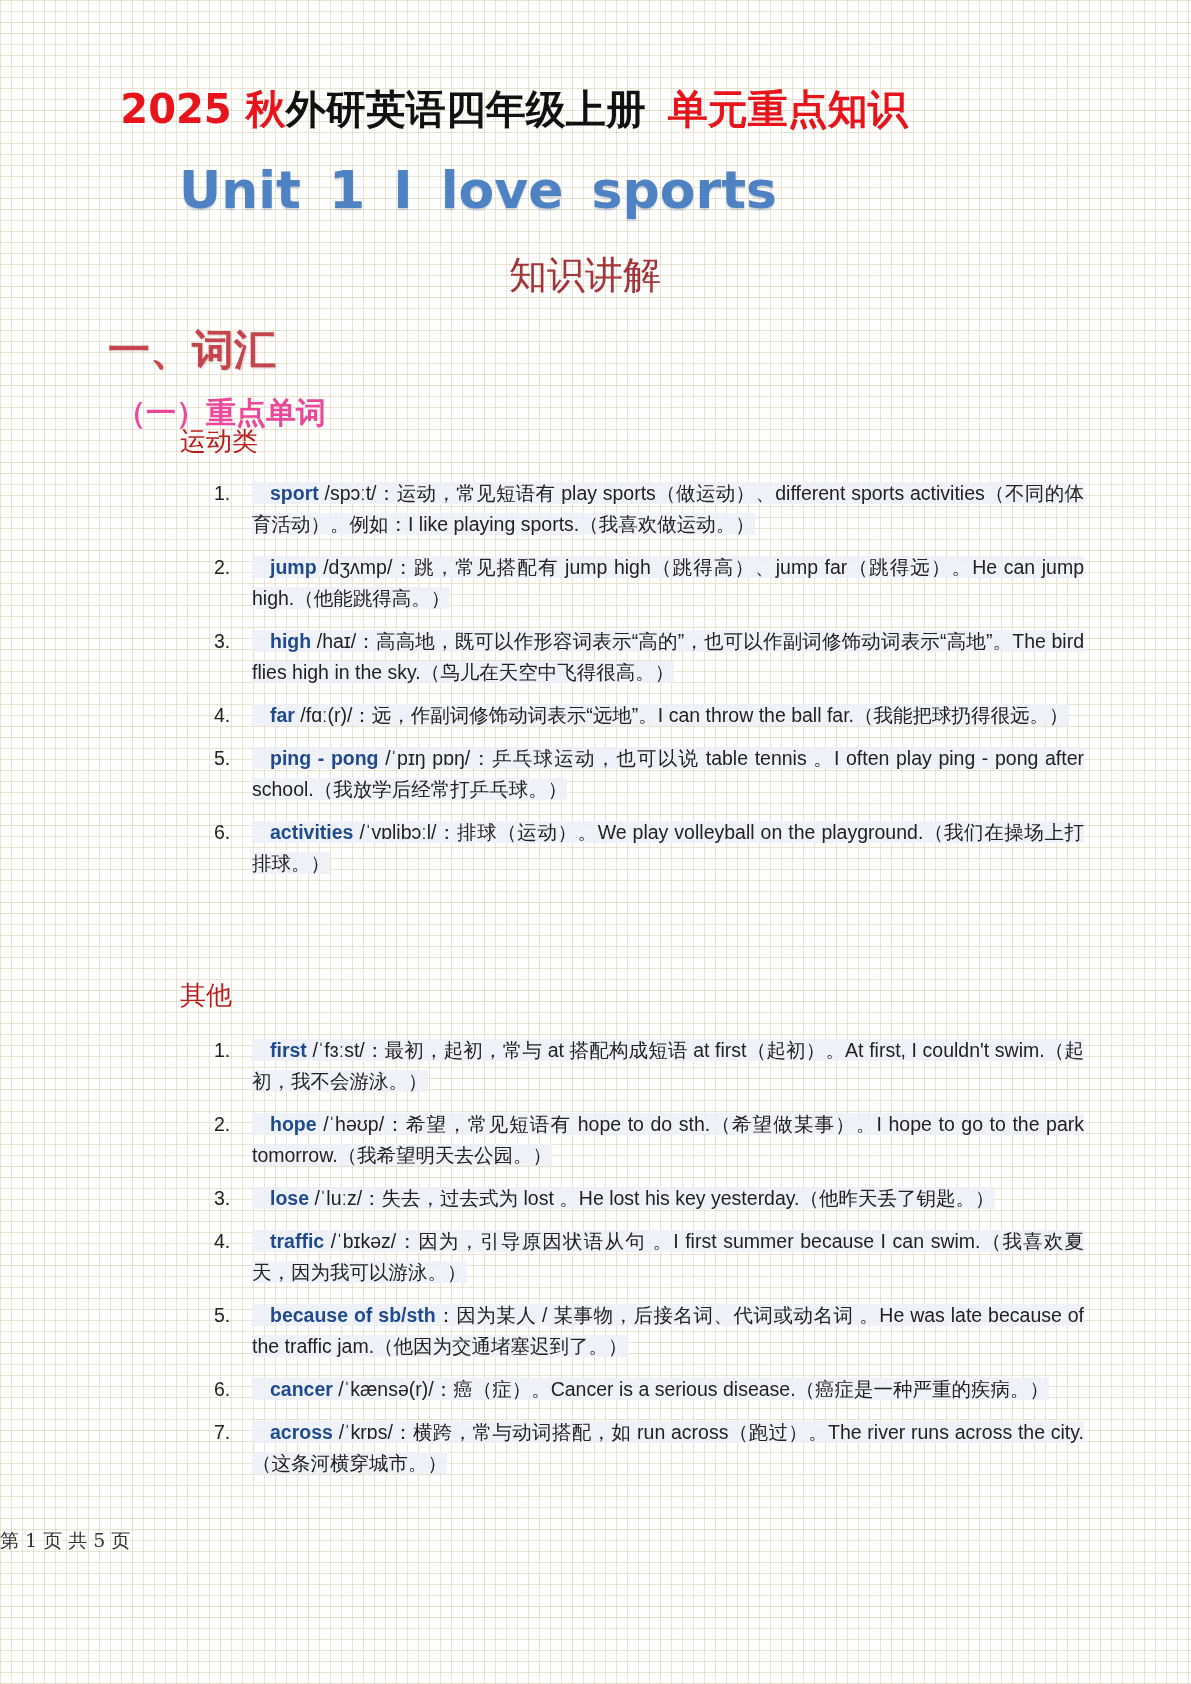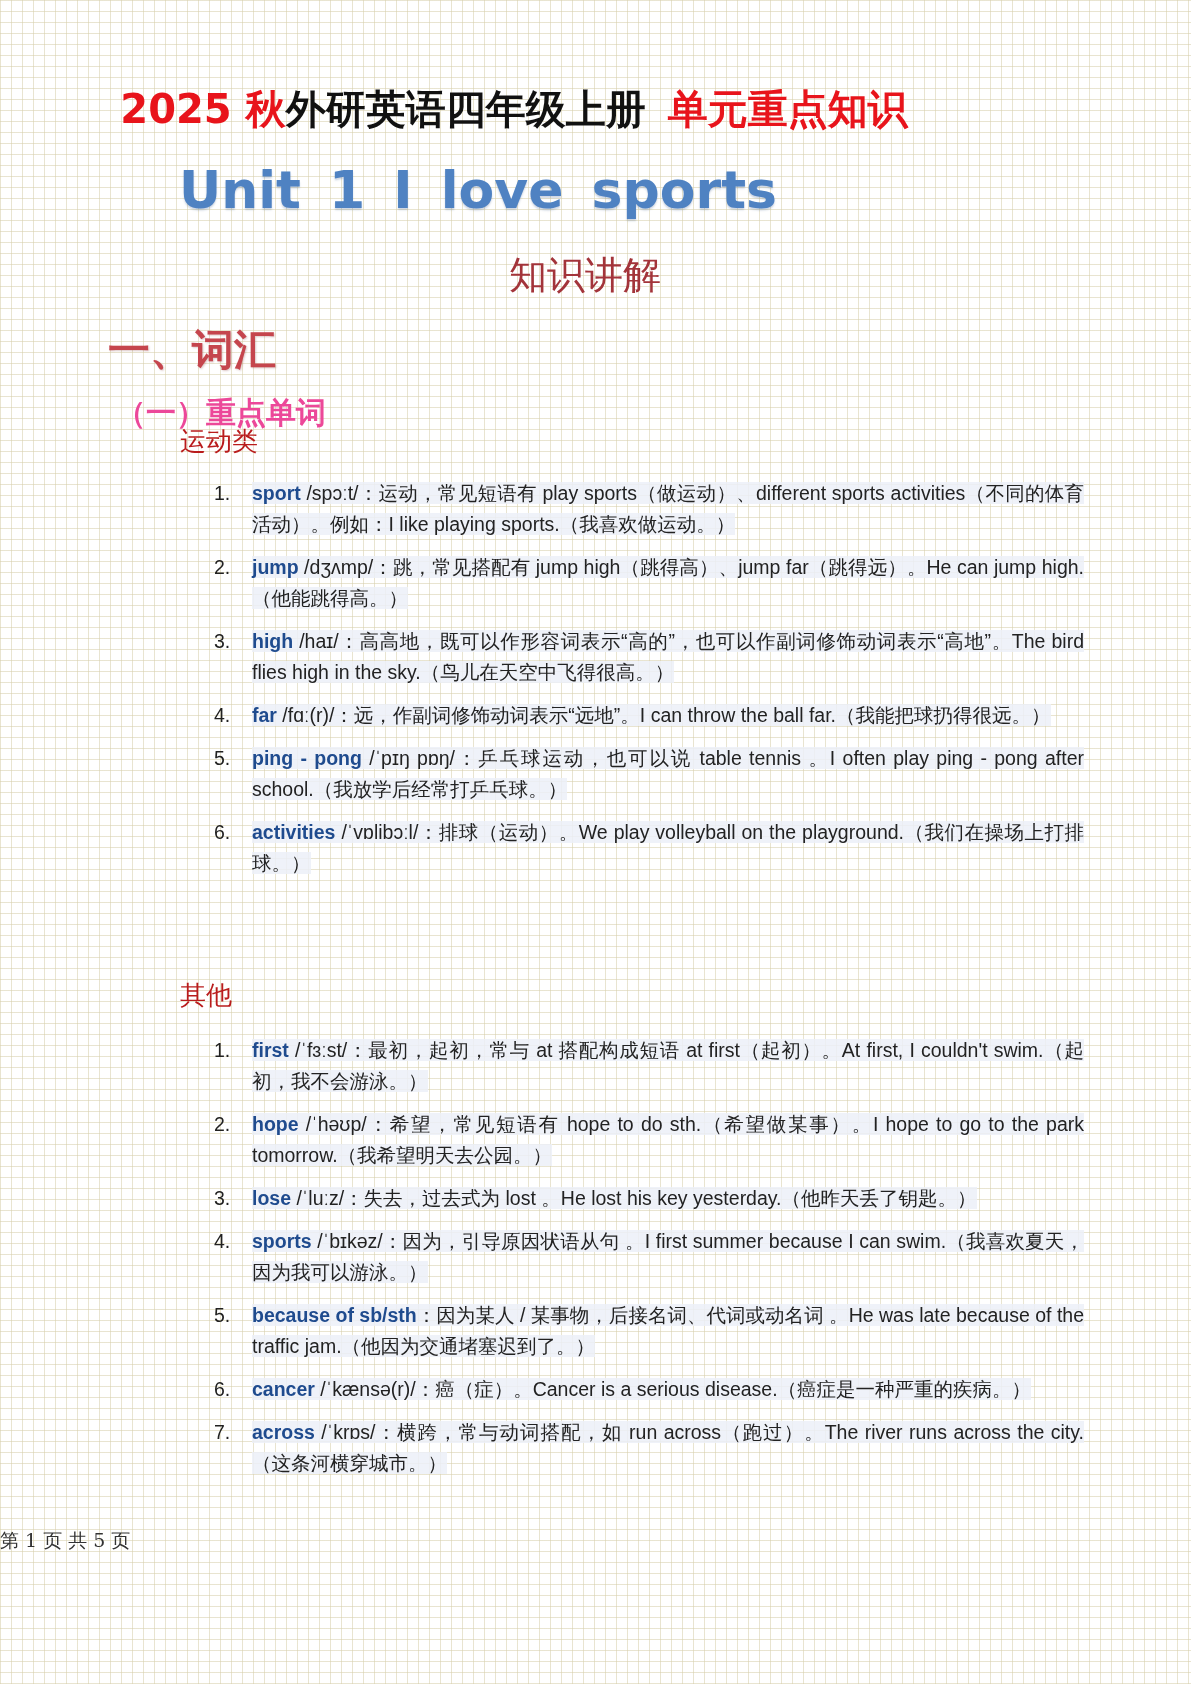--- a/index.html
+++ b/index.html
@@ -73,21 +73,21 @@
   }
   .item .body {
     display: block;
     text-align: justify;
   }
   .item .body span.hl {
     background: rgba(236,240,248,0.85);
     -webkit-box-decoration-break: clone;
     box-decoration-break: clone;
   }
-  .kw { color: #1f4b8e; font-weight: bold; }
+  .kw { color: #1f4b8e; font-weight: bold; margin-left: 18px; }
   .footer {
     position: absolute; left: 0; width: 1191px; top: 1528px;
     font-size: 19px; color: #333;
     font-family: "DejaVu Serif", serif;
   }
 </style>
 </head>
 <body>
 
 <div class="title">
@@ -141,21 +141,21 @@
   <li class="item">
     <span class="num">2.</span>
     <span class="body"><span class="hl"><span class="kw">hope</span><span> /ˈhəʊp/：希望，常见短语有 hope to do sth.（希望做某事）。I hope to go to the park tomorrow.（我希望明天去公园。）</span></span></span>
   </li>
   <li class="item">
     <span class="num">3.</span>
     <span class="body"><span class="hl"><span class="kw">lose</span><span> /ˈluːz/：失去，过去式为 lost 。He lost his key yesterday.（他昨天丢了钥匙。）</span></span></span>
   </li>
   <li class="item">
     <span class="num">4.</span>
-    <span class="body"><span class="hl"><span class="kw">sports</span><span> /ˈbɪkəz/：因为，引导原因状语从句 。I first summer because I can swim.（我喜欢夏天，因为我可以游泳。）</span></span></span>
+    <span class="body"><span class="hl"><span class="kw">traffic</span><span> /ˈbɪkəz/：因为，引导原因状语从句 。I first summer because I can swim.（我喜欢夏天，因为我可以游泳。）</span></span></span>
   </li>
   <li class="item">
     <span class="num">5.</span>
     <span class="body"><span class="hl"><span class="kw">because of sb/sth</span><span>：因为某人 / 某事物，后接名词、代词或动名词 。He was late because of the traffic jam.（他因为交通堵塞迟到了。）</span></span></span>
   </li>
   <li class="item">
     <span class="num">6.</span>
     <span class="body"><span class="hl"><span class="kw">cancer</span><span> /ˈkænsə(r)/：癌（症）。Cancer is a serious disease.（癌症是一种严重的疾病。）</span></span></span>
   </li>
   <li class="item">

